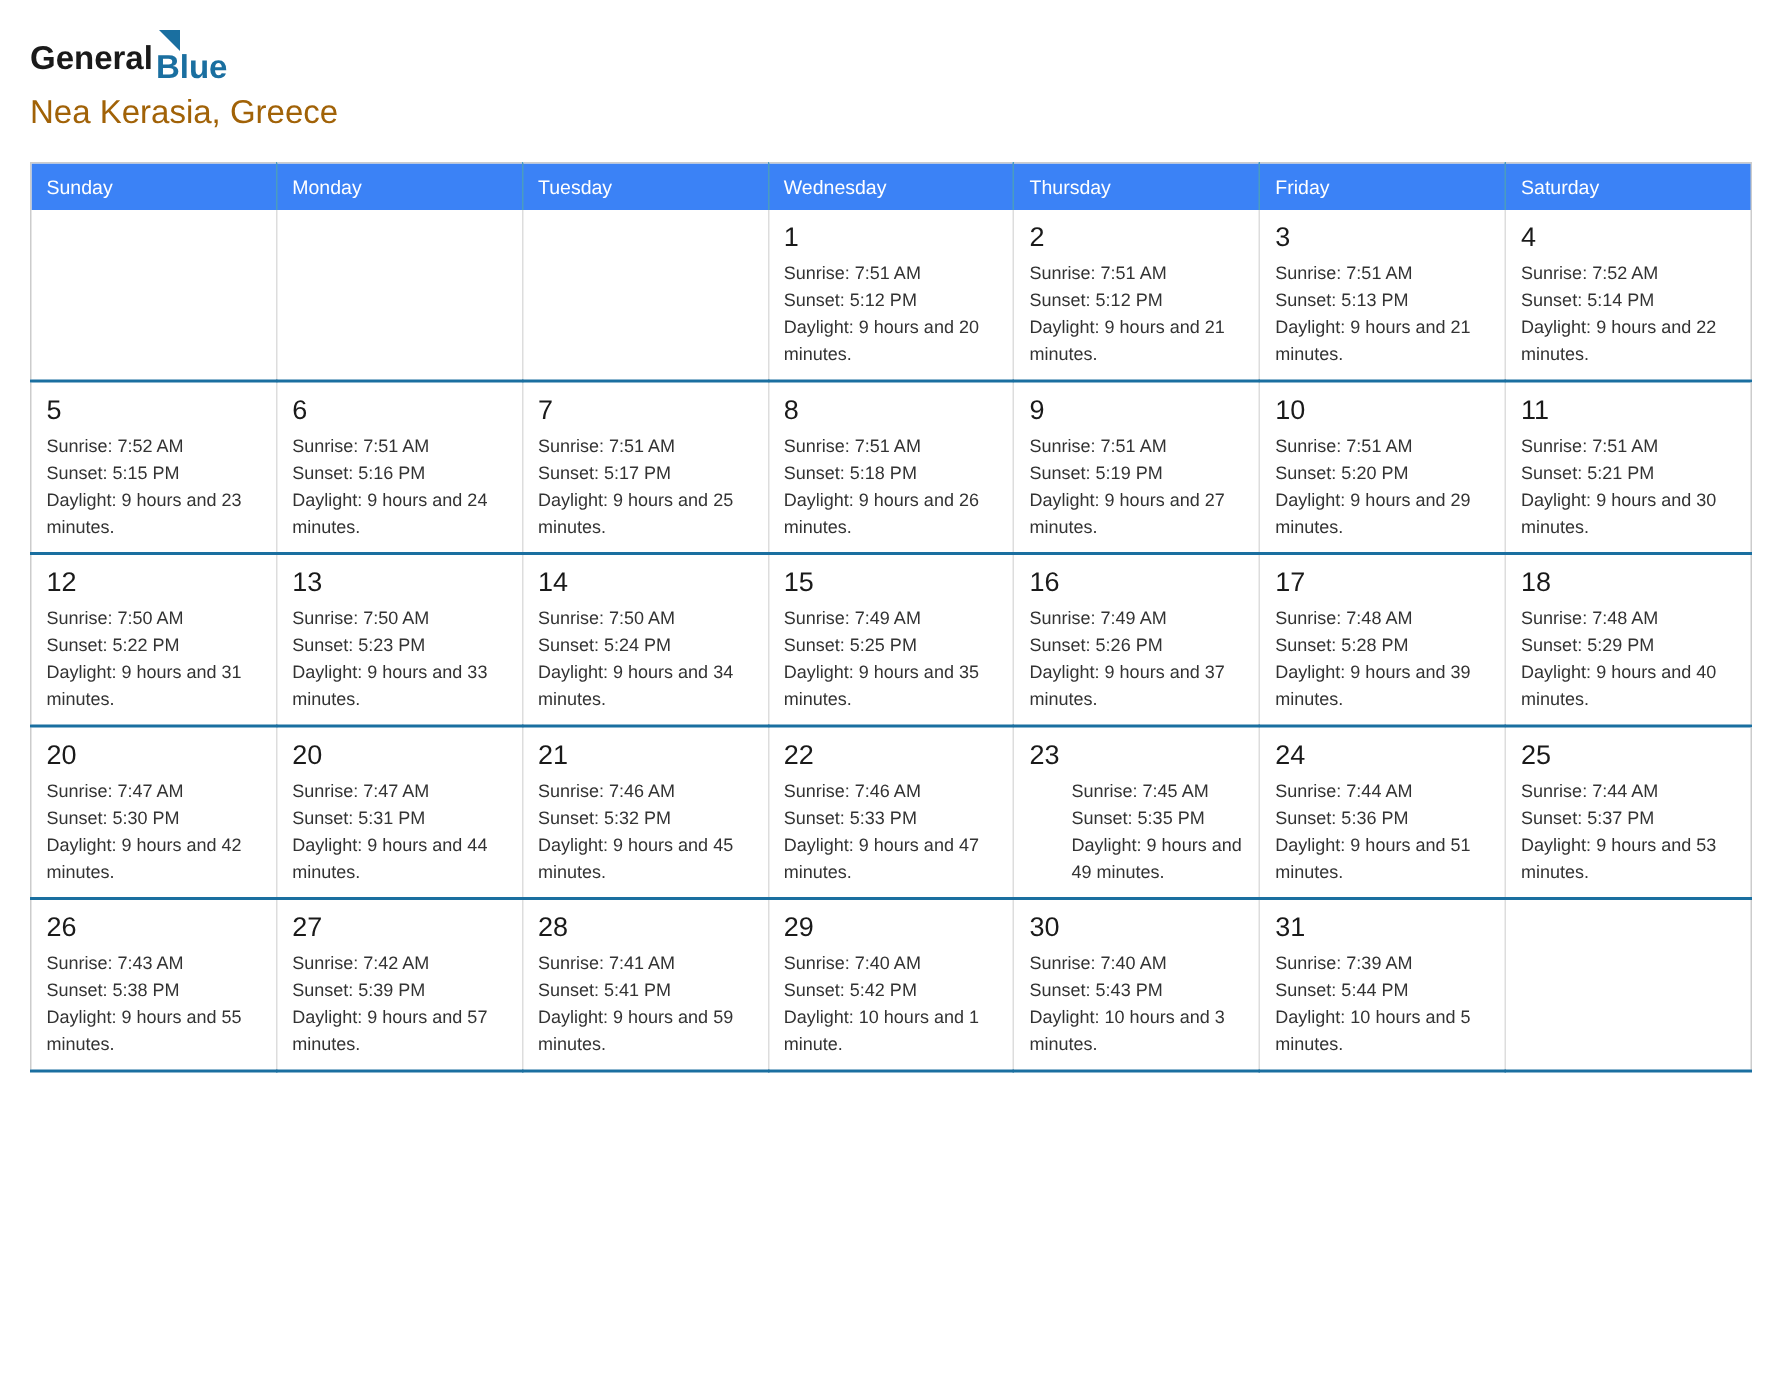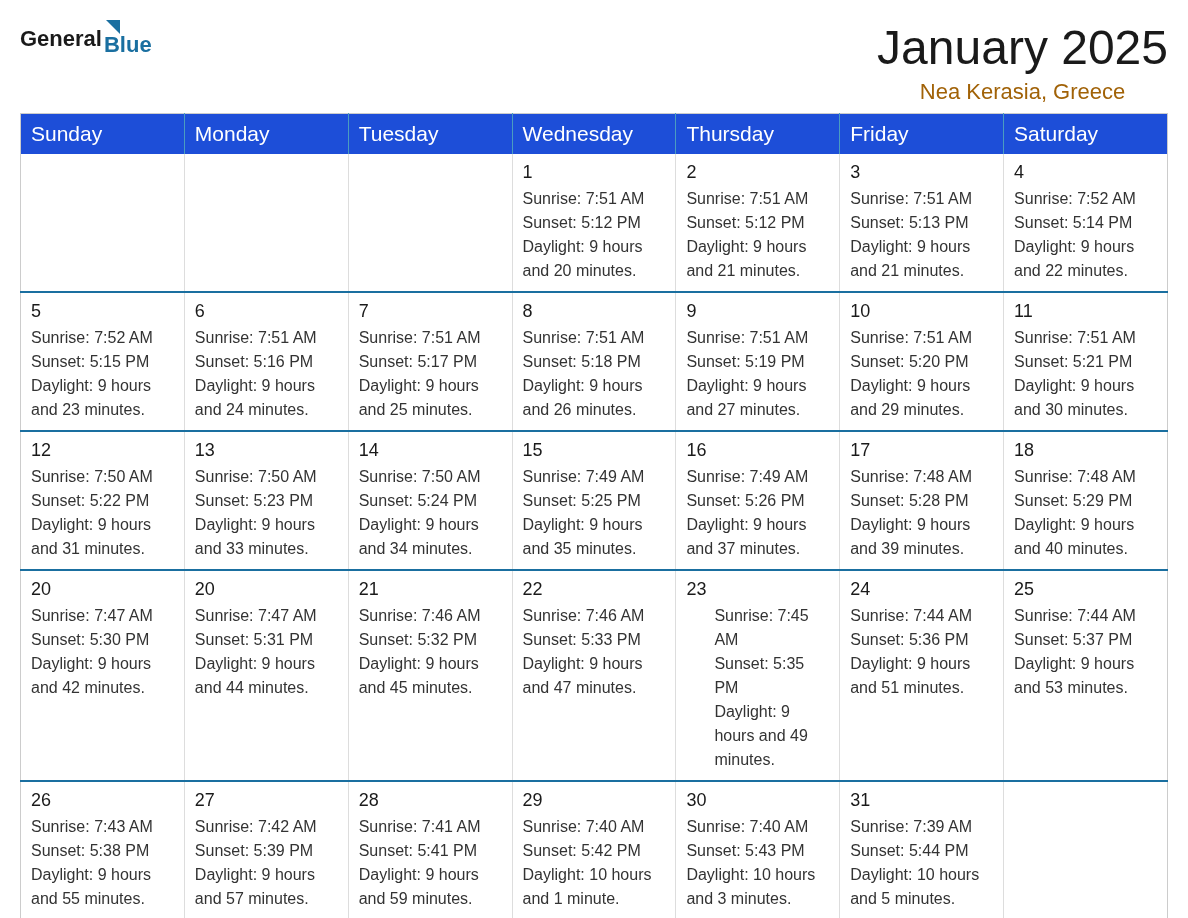--- a/index.html
+++ b/index.html
@@ -7,21 +7,22 @@
       font-family: Arial, sans-serif;
       background: #fff;
       padding: 20px;
       width: 1188px;
       min-height: 918px;
     }
     .header {
       display: flex;
       justify-content: space-between;
       align-items: flex-start;
-      margin-bottom: 8px;
+      margin-bottom: 20px;
+      flex-direction: column;
     }
     .logo {
       display: flex;
       align-items: center;
       gap: 2px;
     }
     .logo-general {
       font-size: 22px;
       font-weight: bold;
       color: #1a1a1a;
@@ -58,25 +59,25 @@
       color: #a16207;
       margin-top: 4px;
       text-align: center;
     }
     .calendar-table {
       width: 100%;
       border-collapse: collapse;
       border: 1px solid #ccc;
     }
     .calendar-table thead tr th {
-      background-color: #1d4ed8;
+      background-color: #3b82f6;
       color: #fff;
       padding: 8px 10px;
       text-align: left;
-      font-size: 21px;
+      font-size: 13px;
       font-weight: normal;
       border-right: 1px solid #4a9cc0;
     }
     .calendar-table thead tr th:last-child {
       border-right: none;
       margin-top: 16px;
     }
     .calendar-table tbody tr {
       border-bottom: 2px solid #1a6fa0;
     }
@@ -89,41 +90,40 @@
     }
     .calendar-table tbody tr td:last-child {
       border-right: none;
     }
     .day-number {
       font-size: 18px;
       color: #1a1a1a;
       margin-bottom: 4px;
     }
     .day-info {
-      font-size: 16px;
+      font-size: 12px;
       color: #333;
       line-height: 1.5;
     }
     .empty-cell {
       background: #fff;
     }
   </style>
 </head>
 <body>
 
 <div class="header">
   <div class="logo">
     <span class="logo-general">General</span>
     <div class="logo-blue-part">
       <div class="logo-arrow"></div>
       <span class="logo-blue-text">Blue</span>
     </div>
   </div>
   <div class="title-section">
-    <div class="calendar-title">January 2025</div>
     <div class="calendar-subtitle">Nea Kerasia, Greece</div>
   </div>
 </div>
 
 <table class="calendar-table">
   <thead>
     <tr>
     <th>Sunday</th>
         <th>Monday</th>
         <th>Tuesday</th>

